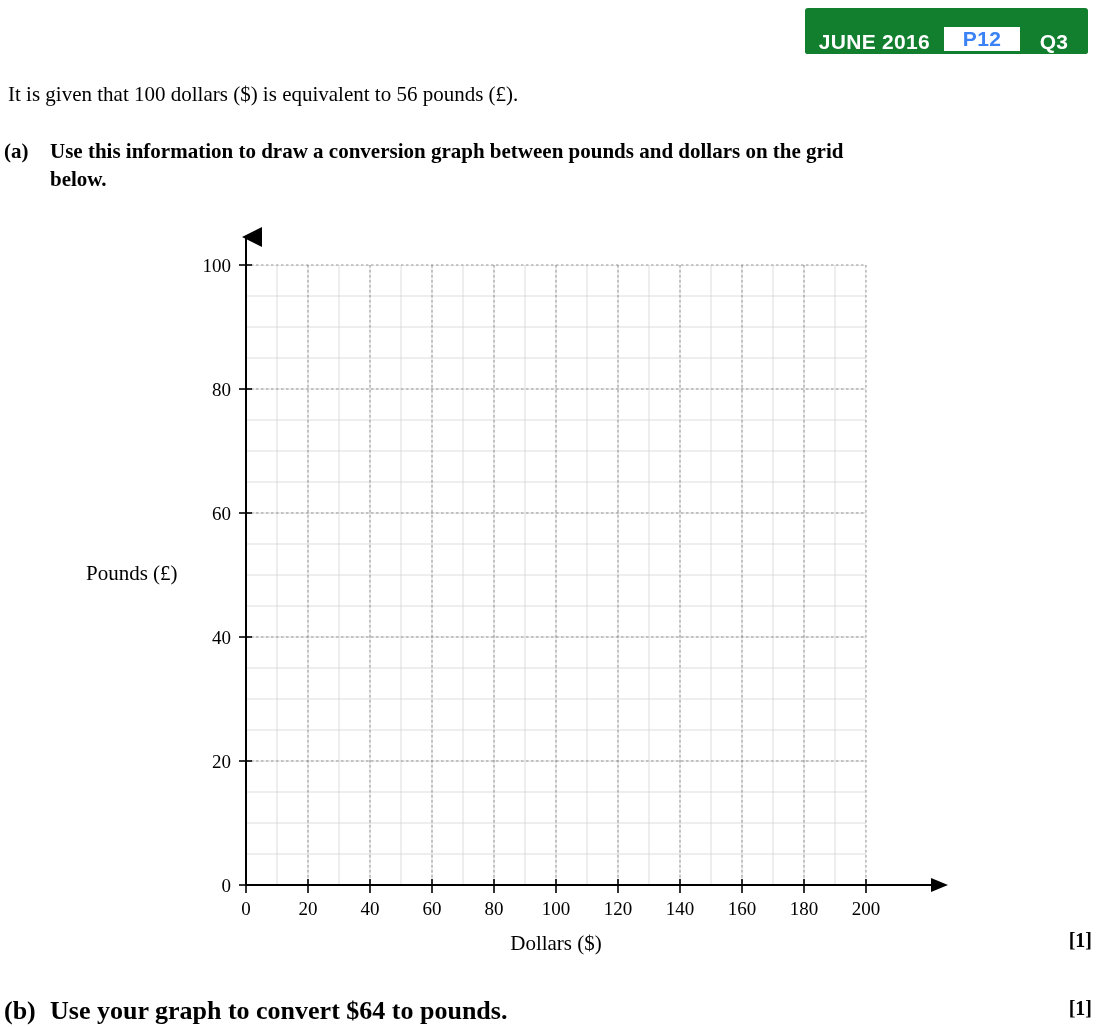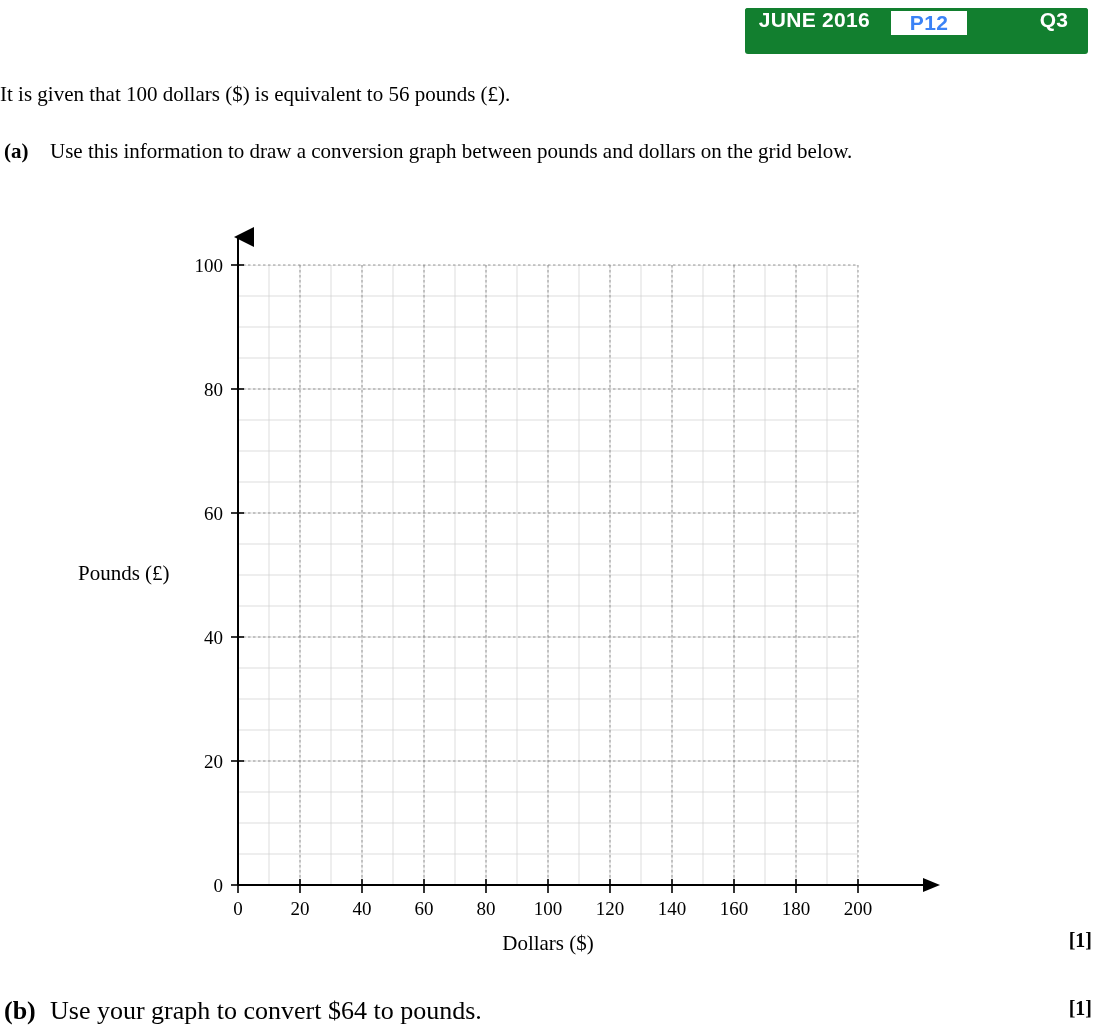--- a/index.html
+++ b/index.html
@@ -15,27 +15,26 @@
     position: relative;
     overflow: hidden;
   }
 
   
   .badge {
     position: absolute;
     top: 8px;
     right: 12px;
     display: flex;
-    align-items: flex-start;
+    align-items: flex-end;
     height: 46px;
     background: #127f2f;
     border-radius: 3px;
     overflow: hidden;
     font-family: "Liberation Sans", sans-serif;
-    gap: 7px;
   }
   .badge-seg {
     display: flex;
     align-items: center;
     justify-content: center;
     padding: 0 14px;
     font-size: 21px;
     font-weight: bold;
     letter-spacing: 0.3px;
   }
@@ -46,27 +45,26 @@
   .badge-paper {
     color: #3b82f6;
     background: #ffffff;
     margin: 3px 0;
     min-width: 48px;
   }
   .badge-question {
     color: #ffffff;
     background: #127f2f;
     min-width: 40px;
-    margin-left: 46px;
   }
 
   
   .intro {
     position: absolute;
-    left: 0;
+    left: 8px;
     top: 80px;
     font-size: 21px;
     line-height: 28px;
   }
   .part-a {
     position: absolute;
     left: 4px;
     top: 137px;
     width: 880px;
     font-size: 21px;
@@ -75,20 +73,21 @@
   .part-label {
     font-weight: bold;
     display: inline-block;
     width: 46px;
     vertical-align: top;
   }
   .part-text {
     display: inline-block;
     width: 810px;
     vertical-align: top;
+    font-weight: bold;
   }
   .part-b {
     position: absolute;
     left: 4px;
     top: 997px;
     width: 880px;
     font-size: 26px;
     line-height: 28px;
   }
   .marks {
@@ -97,21 +96,21 @@
     font-size: 20px;
     font-weight: bold;
     font-family: "Liberation Serif", serif;
   }
   .marks-a { top: 929px; }
   .marks-b { top: 997px; }
 
   
   #graph-area {
     position: absolute;
-    left: 68px;
+    left: 76px;
     top: 215px;
     width: 880px;
     height: 745px;
   }
   #graph-area svg {
     display: block;
   }
   .axis-title {
     font-family: "Liberation Serif", serif;
     font-size: 21px;

